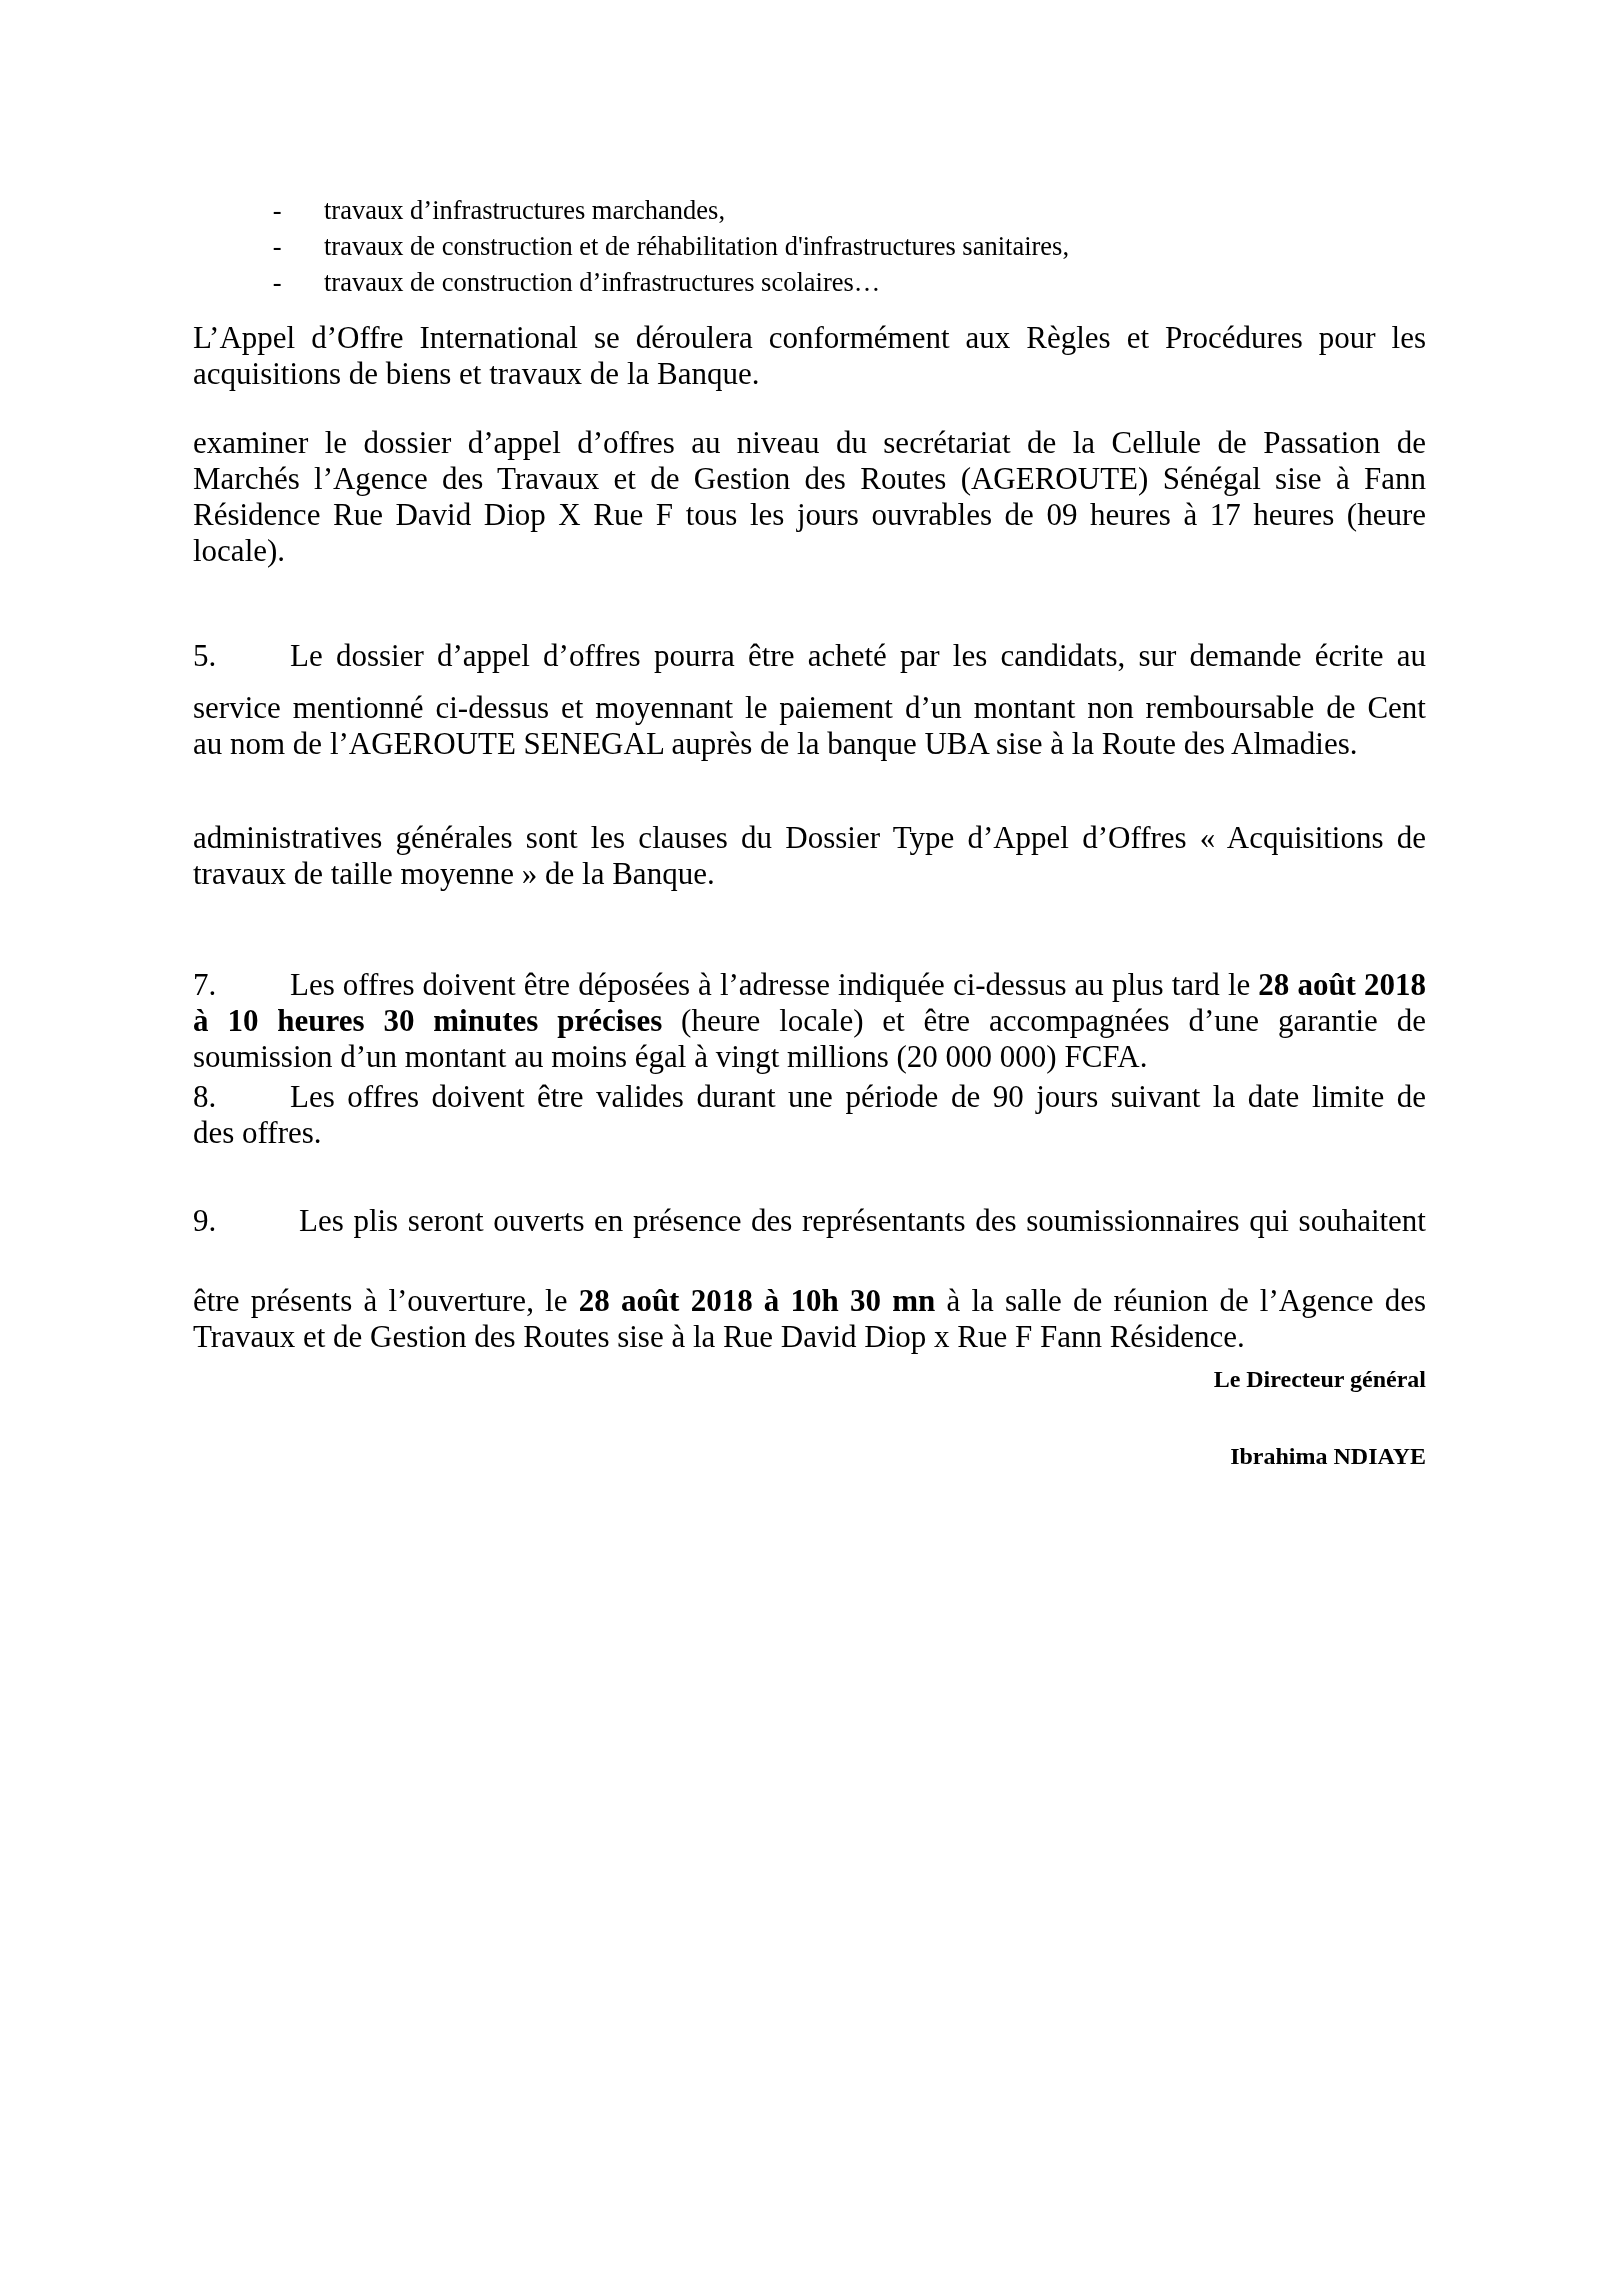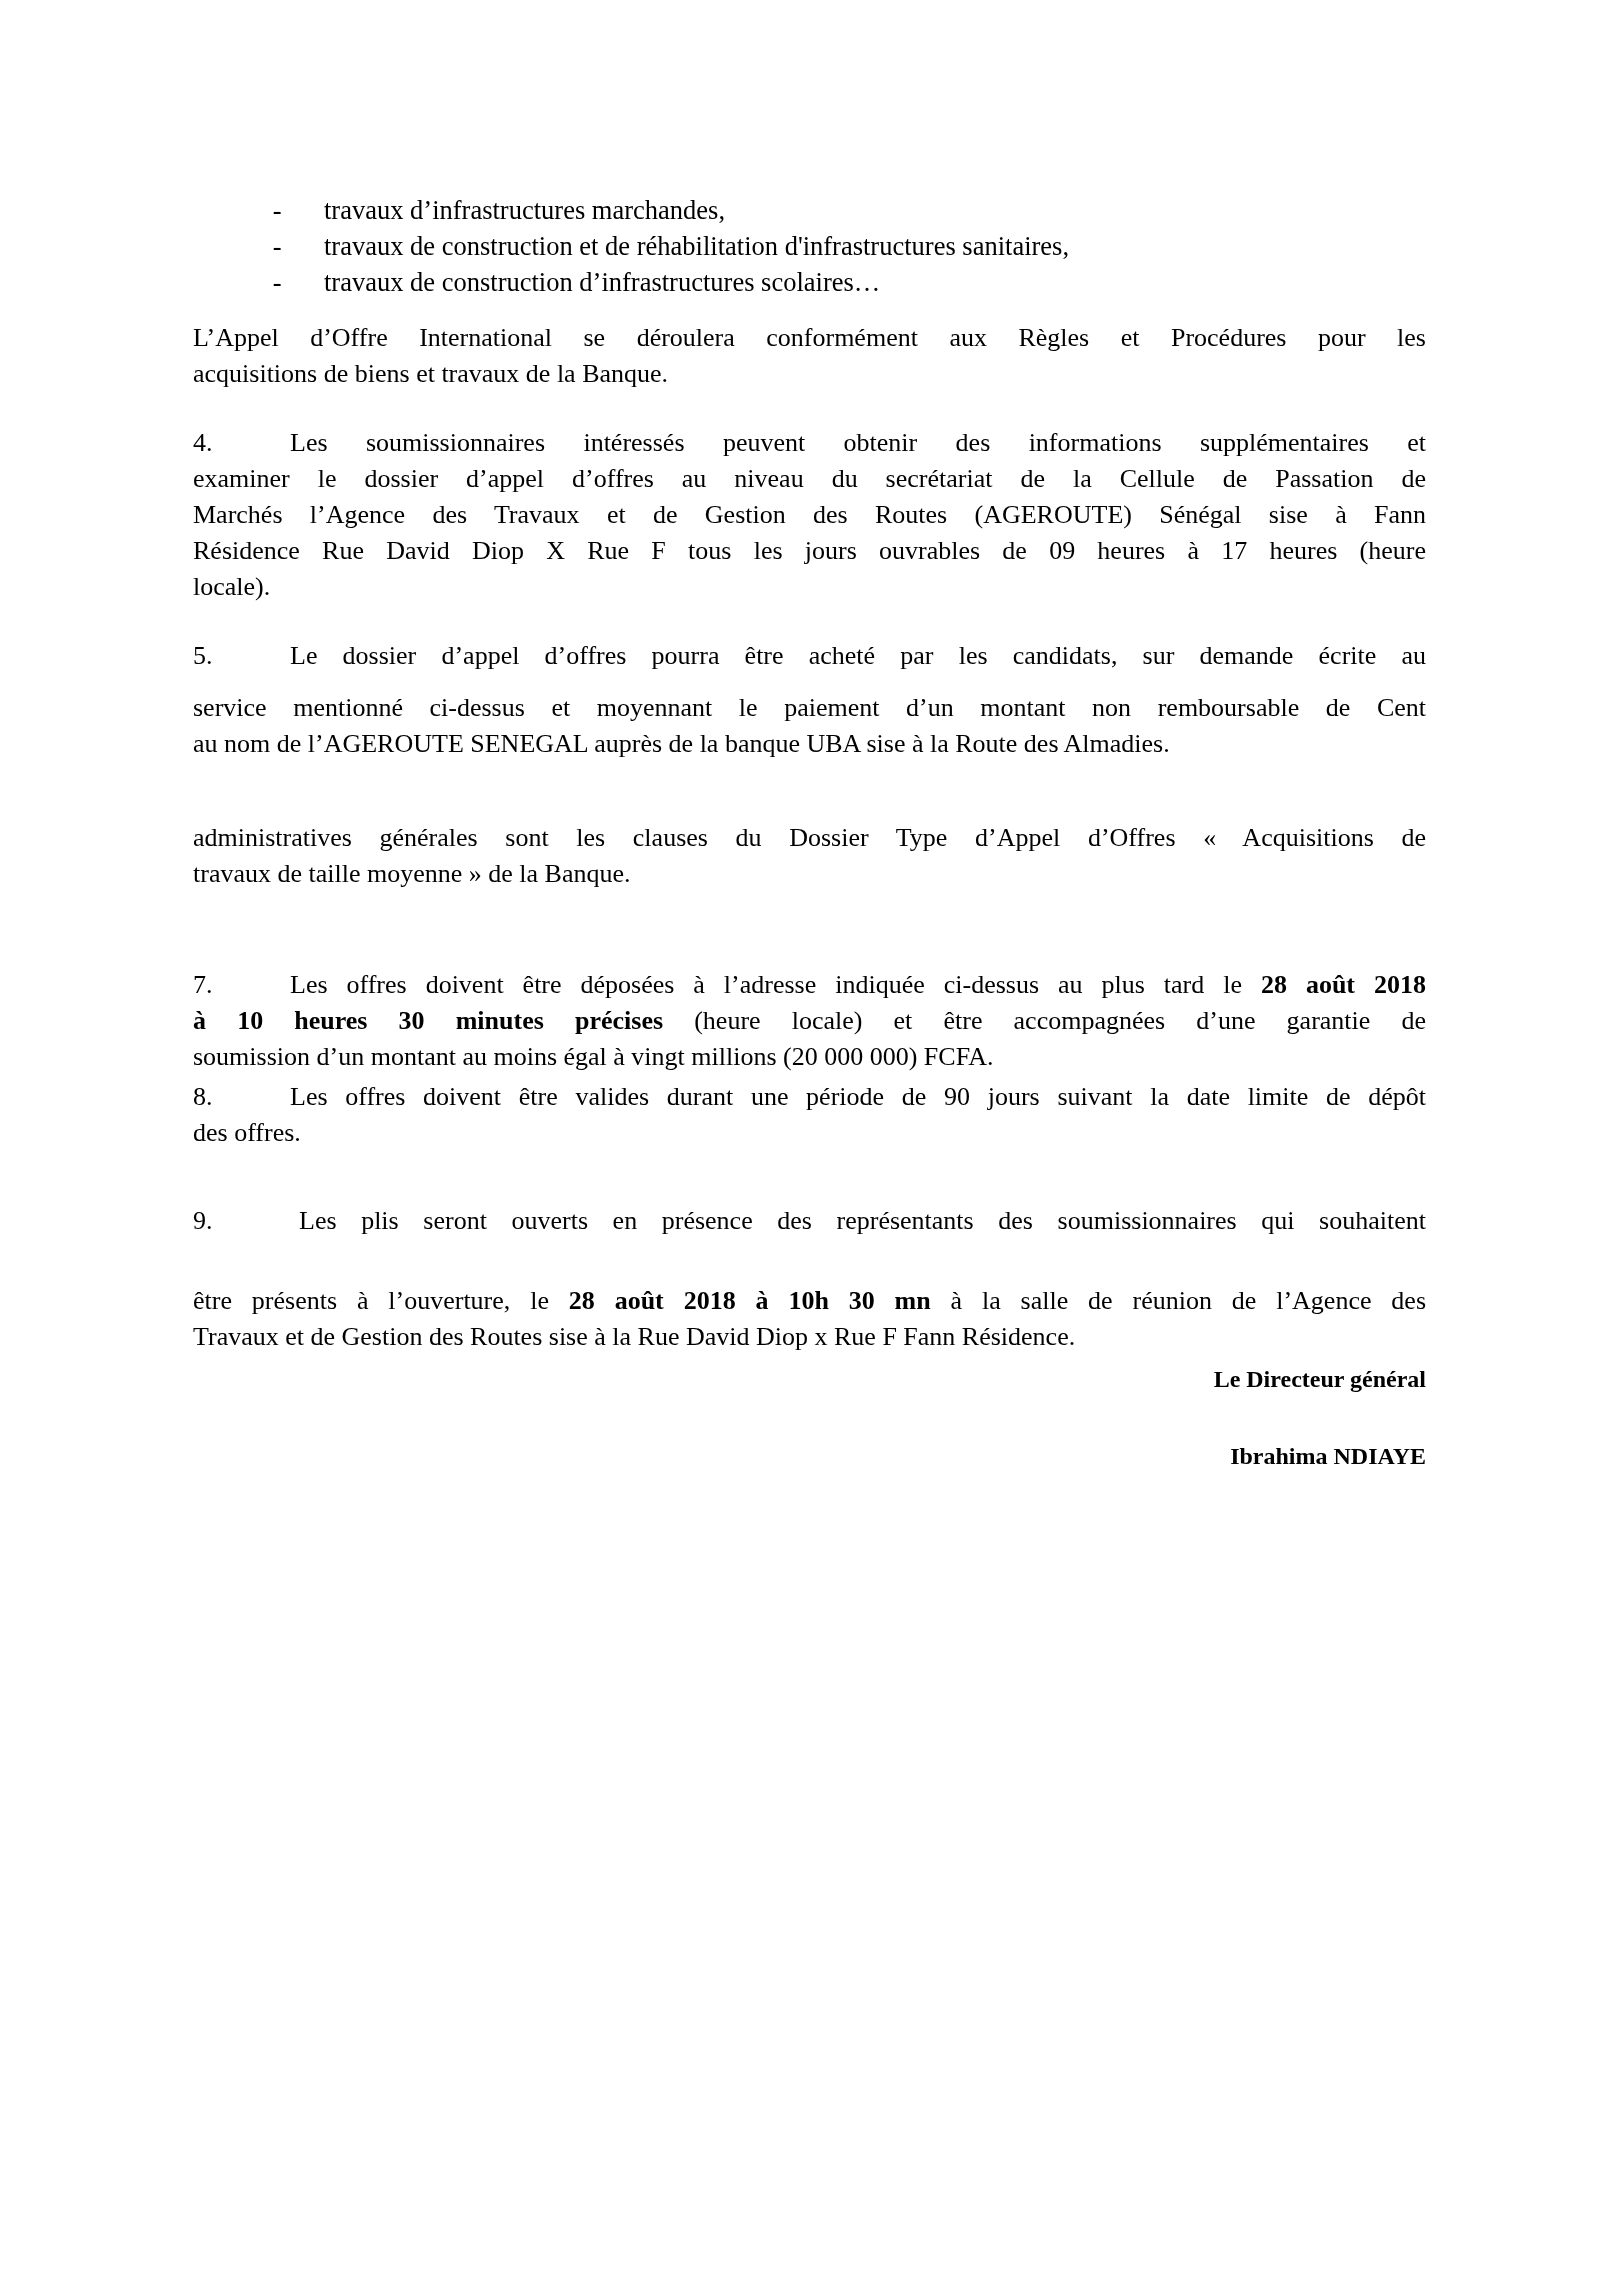--- a/index.html
+++ b/index.html
@@ -3,21 +3,21 @@
 <meta charset="utf-8">
 <style>
   html, body { margin: 0; padding: 0; background: #ffffff; }
   body { width: 1621px; height: 2293px; position: relative; overflow: hidden;
          font-family: "Liberation Serif", "DejaVu Serif", serif; color: #000; }
   .page { position: absolute; left: 0; top: 0; width: 1621px; height: 2293px; background: #fff; }
   .bullets { position: absolute; left: 265px; top: 192px; margin: 0; padding: 0; list-style: none; }
   .bullet { position: relative; height: 36px; line-height: 36px; font-size: 26.5px; white-space: nowrap; }
   .bullet .dash { position: absolute; left: 7.8px; top: 0; }
   .bullet .txt { position: absolute; left: 59px; top: 0; }
-  .block { position: absolute; left: 193px; width: 1233px; font-size: 26px; }
+  .block { position: absolute; left: 193px; width: 1233px; font-size: 31px; }
   .line { display: block; height: 36px; line-height: 36px; white-space: nowrap;
           text-align: justify; text-align-last: justify; overflow: visible; }
   .line.last { text-align: left; text-align-last: left; }
   .num { display: inline-block; width: 97px; }
   .num.wide { width: 106px; }
   b { font-weight: bold; }
   .sig { position: absolute; right: 195px; font-size: 24px; font-weight: bold; white-space: nowrap; text-align: right; line-height: 36px; }
 </style>
 </head>
 <body>
@@ -38,21 +38,20 @@
       <span class="txt">travaux de construction d’infrastructures scolaires…</span>
     </li>
   </ul>
 
   <div class="block" style="top:320px;">
     <span class="line" style="white-space: normal; overflow: hidden;">L’Appel d’Offre International se déroulera conformément aux Règles et Procédures pour les</span>
     <span class="line last">acquisitions de biens et travaux de la Banque.</span>
   </div>
 
   <div class="block" style="top:425px;">
-    <span class="line" style="white-space: normal; overflow: hidden;"><span class="num">4.</span><span>Les soumissionnaires intéressés peuvent obtenir des informations supplémentaires et</span></span>
     <span class="line" style="white-space: normal; overflow: hidden;">examiner le dossier d’appel d’offres au niveau du secrétariat de la Cellule de Passation de</span>
     <span class="line" style="white-space: normal; overflow: hidden;">Marchés l’Agence des Travaux et de Gestion des Routes (AGEROUTE) Sénégal sise à Fann</span>
     <span class="line" style="white-space: normal; overflow: hidden;">Résidence Rue David Diop X Rue F tous les jours ouvrables de 09 heures à 17 heures (heure</span>
     <span class="line last">locale).</span>
   </div>
 
   <div class="block" style="top:638px;">
     <span class="line" style="white-space: normal; overflow: hidden;"><span class="num">5.</span><span>Le dossier d’appel d’offres pourra être acheté par les candidats, sur demande écrite au</span></span>
     <span class="line" style="white-space: normal; overflow: hidden; margin-top: 16px;">service mentionné ci-dessus et moyennant le paiement d’un montant non remboursable de Cent</span>
     <span class="line last">au nom de l’AGEROUTE SENEGAL auprès de la banque UBA sise à la Route des Almadies.</span>

